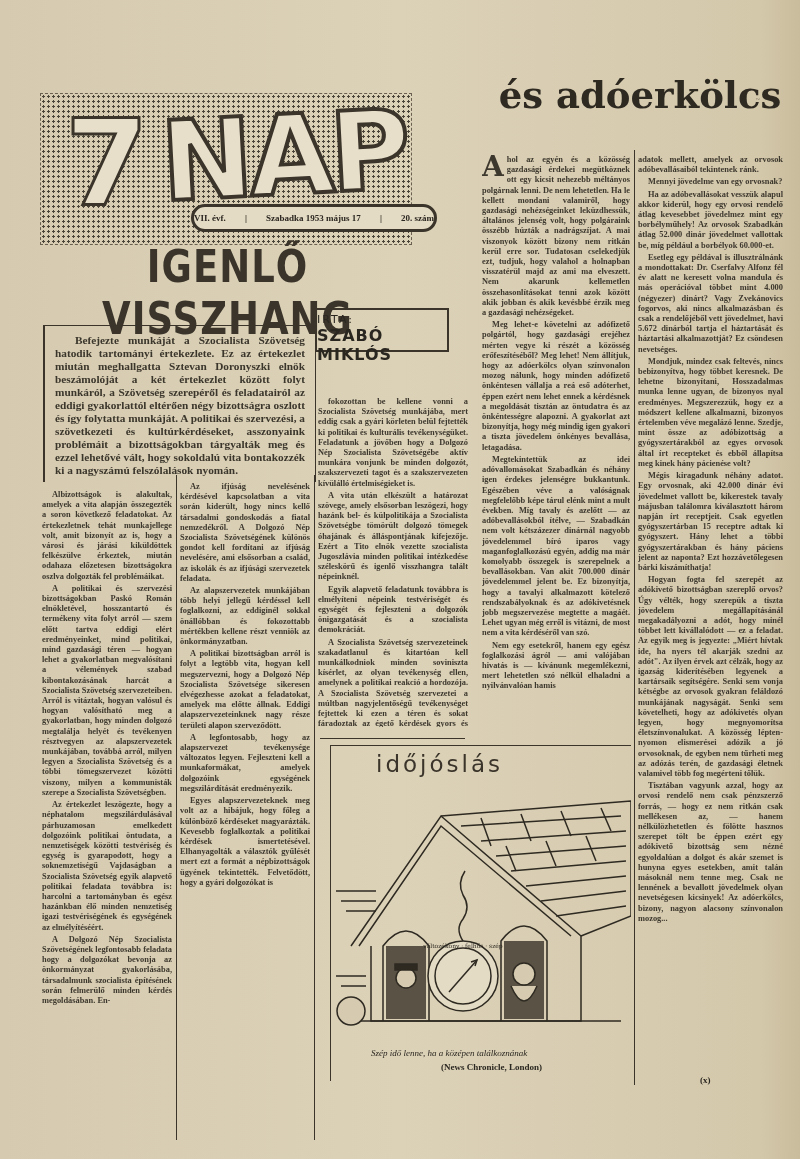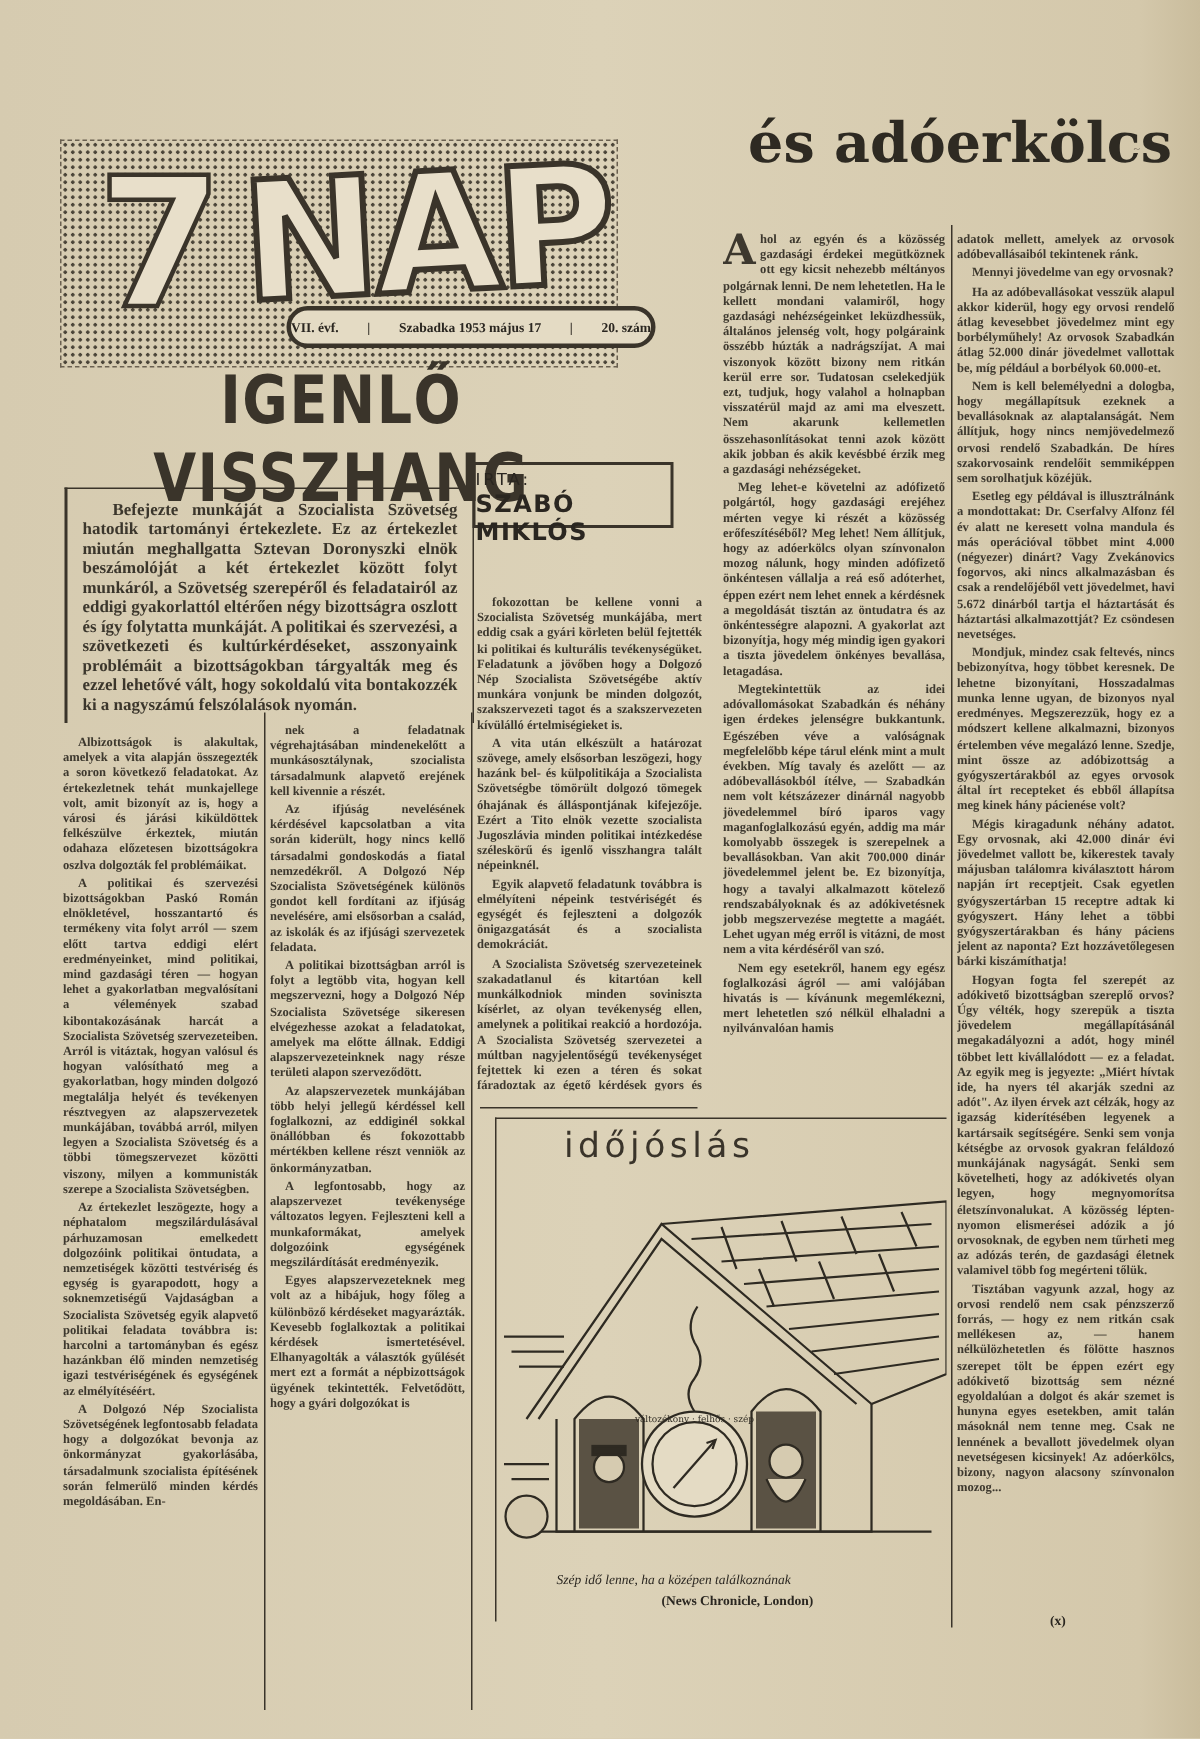--- a/index.html
+++ b/index.html
@@ -65,24 +65,23 @@
 
   <div class="col" style="left:42px;top:490px;width:130px;height:660px;">
     <p>Albizottságok is alakultak, amelyek a vita alapján összegezték a soron következő feladatokat. Az értekezletnek tehát munkajellege volt, amit bizonyít az is, hogy a városi és járási kiküldöttek felkészülve érkeztek, miután odahaza előzetesen bizottságokra oszlva dolgozták fel problémáikat.</p>
     <p>A politikai és szervezési bizottságokban Paskó Román elnökletével, hosszantartó és termékeny vita folyt arról — szem előtt tartva eddigi elért eredményeinket, mind politikai, mind gazdasági téren — hogyan lehet a gyakorlatban megvalósítani a vélemények szabad kibontakozásának harcát a Szocialista Szövetség szervezeteiben. Arról is vitáztak, hogyan valósul és hogyan valósítható meg a gyakorlatban, hogy minden dolgozó megtalálja helyét és tevékenyen résztvegyen az alapszervezetek munkájában, továbbá arról, milyen legyen a Szocialista Szövetség és a többi tömegszervezet közötti viszony, milyen a kommunisták szerepe a Szocialista Szövetségben.</p>
     <p>Az értekezlet leszögezte, hogy a néphatalom megszilárdulásával párhuzamosan emelkedett dolgozóink politikai öntudata, a nemzetiségek közötti testvériség és egység is gyarapodott, hogy a soknemzetiségű Vajdaságban a Szocialista Szövetség egyik alapvető politikai feladata továbbra is: harcolni a tartományban és egész hazánkban élő minden nemzetiség igazi testvériségének és egységének az elmélyítéséért.</p>
     <p>A Dolgozó Nép Szocialista Szövetségének legfontosabb feladata hogy a dolgozókat bevonja az önkormányzat gyakorlásába, társadalmunk szocialista építésének során felmerülő minden kérdés megoldásában. En-</p>
   </div>
   <div class="vrule" style="left:176px;top:475px;height:665px;"></div>
 
   <div class="col" style="left:180px;top:482px;width:130px;height:660px;">
-    <p>nek a feladatnak végrehajtásában mindenekelőtt a munkásosztálynak, szocialista társadalmunk alapvető erejének kell kivennie a részét.</p>
     <p>Az ifjúság nevelésének kérdésével kapcsolatban a vita során kiderült, hogy nincs kellő társadalmi gondoskodás a fiatal nemzedékről. A Dolgozó Nép Szocialista Szövetségének különös gondot kell fordítani az ifjúság nevelésére, ami elsősorban a család, az iskolák és az ifjúsági szervezetek feladata.</p>
+    <p>Az alapszervezetek munkájában több helyi jellegű kérdéssel kell foglalkozni, az eddiginél sokkal önállóbban és fokozottabb mértékben kellene részt venniök az önkormányzatban.</p>
     <p>A politikai bizottságban arról is folyt a legtöbb vita, hogyan kell megszervezni, hogy a Dolgozó Nép Szocialista Szövetsége sikeresen elvégezhesse azokat a feladatokat, amelyek ma előtte állnak. Eddigi alapszervezeteinknek nagy része területi alapon szerveződött.</p>
-    <p>Az alapszervezetek munkájában több helyi jellegű kérdéssel kell foglalkozni, az eddiginél sokkal önállóbban és fokozottabb mértékben kellene részt venniök az önkormányzatban.</p>
     <p>A legfontosabb, hogy az alapszervezet tevékenysége változatos legyen. Fejleszteni kell a munkaformákat, amelyek dolgozóink egységének megszilárdítását eredményezik.</p>
     <p>Egyes alapszervezeteknek meg volt az a hibájuk, hogy főleg a különböző kérdéseket magyarázták. Kevesebb foglalkoztak a politikai kérdések ismertetésével. Elhanyagolták a választók gyűlését mert ezt a formát a népbizottságok ügyének tekintették. Felvetődött, hogy a gyári dolgozókat is</p>
   </div>
   <div class="vrule" style="left:314px;top:475px;height:665px;"></div>
 
   <div class="col" style="left:318px;top:397px;width:150px;height:330px;">
     <p>fokozottan be kellene vonni a Szocialista Szövetség munkájába, mert eddig csak a gyári körleten belül fejtették ki politikai és kulturális tevékenységüket. Feladatunk a jövőben hogy a Dolgozó Nép Szocialista Szövetségébe aktív munkára vonjunk be minden dolgozót, szakszervezeti tagot és a szakszervezeten kívülálló értelmiségieket is.</p>
     <p>A vita után elkészült a határozat szövege, amely elsősorban leszögezi, hogy hazánk bel- és külpolitikája a Szocialista Szövetségbe tömörült dolgozó tömegek óhajának és álláspontjának kifejezője. Ezért a Tito elnök vezette szocialista Jugoszlávia minden politikai intézkedése széleskörű és igenlő visszhangra talált népeinknél.</p>
     <p>Egyik alapvető feladatunk továbbra is elmélyíteni népeink testvériségét és egységét és fejleszteni a dolgozók önigazgatását és a szocialista demokráciát.</p>
     <p>A Szocialista Szövetség szervezeteinek szakadatlanul és kitartóan kell munkálkodniok minden soviniszta kísérlet, az olyan tevékenység ellen, amelynek a politikai reakció a hordozója. A Szocialista Szövetség szervezetei a múltban nagyjelentőségű tevékenységet fejtettek ki ezen a téren és sokat fáradoztak az égető kérdések gyors és helyes ismertetésén. Ezt a munkát folytatnunk kell, fejleszteni kell a szervezetet, a testvériséget és népeink egységét, fejleszteni kell az új jugoszláv szocialista hazafiságot.</p>
@@ -100,21 +99,20 @@
     <p>Megtekintettük az idei adóvallomásokat Szabadkán és néhány igen érdekes jelenségre bukkantunk. Egészében véve a valóságnak megfelelőbb képe tárul elénk mint a mult években. Míg tavaly és azelőtt — az adóbevallásokból ítélve, — Szabadkán nem volt kétszázezer dinárnál nagyobb jövedelemmel bíró iparos vagy maganfoglalkozású egyén, addig ma már komolyabb összegek is szerepelnek a bevallásokban. Van akit 700.000 dinár jövedelemmel jelent be. Ez bizonyítja, hogy a tavalyi alkalmazott kötelező rendszabályoknak és az adókivetésnek jobb megszervezése megtette a magáét. Lehet ugyan még erről is vitázni, de most nem a vita kérdéséről van szó.</p>
     <p>Nem egy esetekről, hanem egy egész foglalkozási ágról — ami valójában hivatás is — kívánunk megemlékezni, mert lehetetlen szó nélkül elhaladni a nyilvánvalóan hamis</p>
   </div>
 
   <div class="vrule" style="left:634px;top:150px;height:935px;"></div>
 
   <div class="col" style="left:638px;top:155px;width:145px;height:915px;">
     <p style="text-indent:0">adatok mellett, amelyek az orvosok adóbevallásaiból tekintenek ránk.</p>
     <p>Mennyi jövedelme van egy orvosnak?</p>
     <p>Ha az adóbevallásokat vesszük alapul akkor kiderül, hogy egy orvosi rendelő átlag kevesebbet jövedelmez mint egy borbélyműhely! Az orvosok Szabadkán átlag 52.000 dinár jövedelmet vallottak be, míg például a borbélyok 60.000-et.</p>
-    <p>Nem is kell belemélyedni a dologba, hogy megállapítsuk ezeknek a bevallásoknak az alaptalanságát. Nem állítjuk, hogy nincs nemjövedelmező orvosi rendelő Szabadkán. De híres szakorvosaink rendelőit semmiképpen sem sorolhatjuk közéjük.</p>
     <p>Esetleg egy példával is illusztrálnánk a mondottakat: Dr. Cserfalvy Alfonz fél év alatt ne keresett volna mandula és más operációval többet mint 4.000 (négyezer) dinárt? Vagy Zvekánovics fogorvos, aki nincs alkalmazásban és csak a rendelőjéből vett jövedelmet, havi 5.672 dinárból tartja el háztartását és háztartási alkalmazottját? Ez csöndesen nevetséges.</p>
     <p>Mondjuk, mindez csak feltevés, nincs bebizonyítva, hogy többet keresnek. De lehetne bizonyítani, Hosszadalmas munka lenne ugyan, de bizonyos nyal eredményes. Megszerezzük, hogy ez a módszert kellene alkalmazni, bizonyos értelemben véve megalázó lenne. Szedje, mint össze az adóbizottság a gyógyszertárakból az egyes orvosok által írt recepteket és ebből állapítsa meg kinek hány pácienése volt?</p>
     <p>Mégis kiragadunk néhány adatot. Egy orvosnak, aki 42.000 dinár évi jövedelmet vallott be, kikerestek tavaly májusban találomra kiválasztott három napján írt receptjeit. Csak egyetlen gyógyszertárban 15 receptre adtak ki gyógyszert. Hány lehet a többi gyógyszertárakban és hány páciens jelent az naponta? Ezt hozzávetőlegesen bárki kiszámíthatja!</p>
     <p>Hogyan fogta fel szerepét az adókivető bizottságban szereplő orvos? Úgy vélték, hogy szerepük a tiszta jövedelem megállapításánál megakadályozni a adót, hogy minél többet lett kivállalódott — ez a feladat. Az egyik meg is jegyezte: „Miért hívtak ide, ha nyers tél akarják szedni az adót". Az ilyen érvek azt célzák, hogy az igazság kiderítésében legyenek a kartársaik segítségére. Senki sem vonja kétségbe az orvosok gyakran feláldozó munkájának nagyságát. Senki sem követelheti, hogy az adókivetés olyan legyen, hogy megnyomorítsa életszínvonalukat. A közösség lépten-nyomon elismerései adózik a jó orvosoknak, de egyben nem tűrheti meg az adózás terén, de gazdasági életnek valamivel több fog megérteni tőlük.</p>
     <p>Tisztában vagyunk azzal, hogy az orvosi rendelő nem csak pénzszerző forrás, — hogy ez nem ritkán csak mellékesen az, — hanem nélkülözhetetlen és fölötte hasznos szerepet tölt be éppen ezért egy adókivető bizottság sem nézné egyoldalúan a dolgot és akár szemet is hunyna egyes esetekben, amit talán másoknál nem tenne meg. Csak ne lennének a bevallott jövedelmek olyan nevetségesen kicsinyek! Az adóerkölcs, bizony, nagyon alacsony színvonalon mozog...</p>
   </div>
   <div class="sig">(x)</div>
 
   <div class="weather">
     <div class="weather-title">időjóslás</div>

